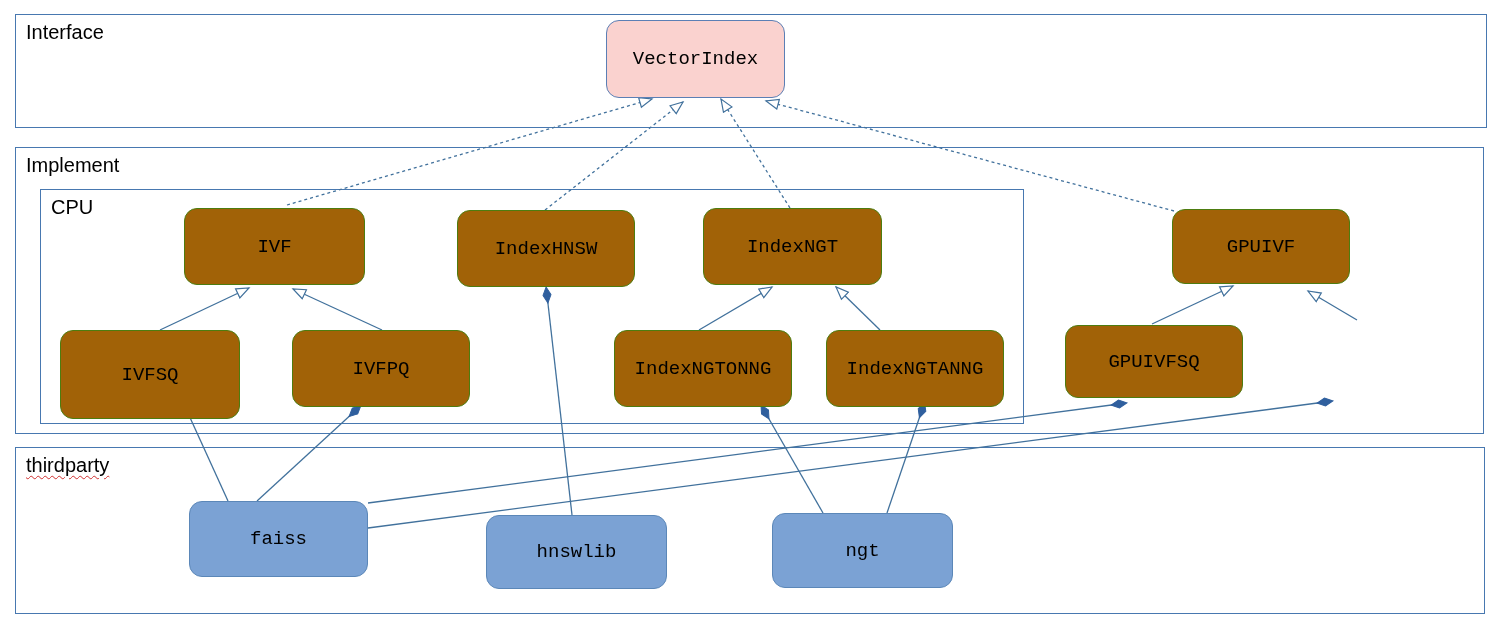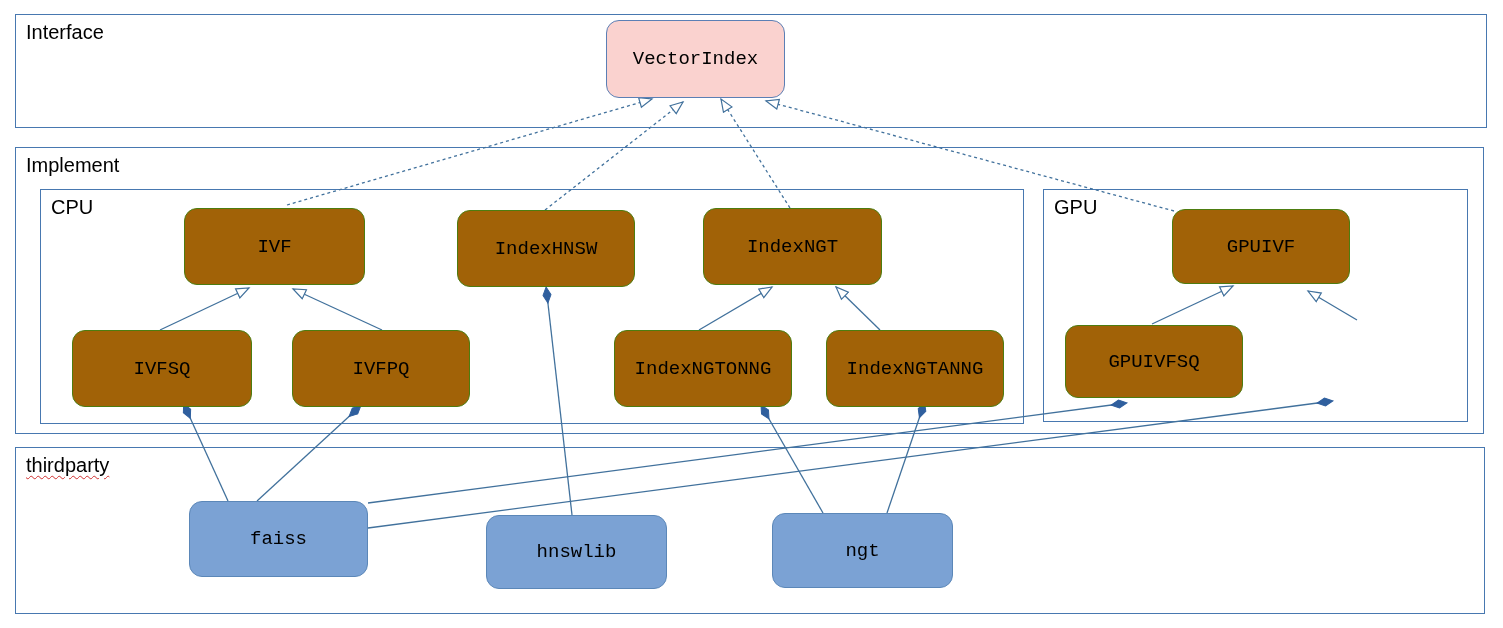--- a/index.html
+++ b/index.html
@@ -59,23 +59,20 @@
   </div>
 
   <div class="container" style="left:15px;top:147px;width:1469px;height:287px;">
     <span class="container-label">Implement</span>
   </div>
 
   <div class="container" style="left:40px;top:189px;width:984px;height:235px;">
     <span class="container-label">CPU</span>
   </div>
 
-  <div class="container" style="left:1043px;top:189px;width:425px;height:233px;">
-    <span class="container-label">GPU</span>
-  </div>
 
   <div class="container" style="left:15px;top:447px;width:1470px;height:167px;">
     <span class="container-label squiggle">thirdparty</span>
   </div>
 
   <svg id="edge-layer" width="1503" height="628" viewBox="0 0 1503 628">
     <defs>
       <marker id="tri" markerWidth="16" markerHeight="14" refX="13.5" refY="6" orient="auto" markerUnits="userSpaceOnUse">
         <path d="M1,1 L13.5,6 L1,11 Z" fill="#ffffff" stroke="#41719c" stroke-width="1.2"></path>
       </marker>
@@ -117,21 +114,21 @@
 
   <div class="node green" style="left:184px;top:208px;width:181px;height:77px;">
       <span>IVF</span>
     </div>
   <div class="node green" style="left:457px;top:210px;width:178px;height:77px;">
       <span>IndexHNSW</span>
     </div>
   <div class="node green" style="left:703px;top:208px;width:179px;height:77px;">
       <span>IndexNGT</span>
     </div>
-  <div class="node green" style="left:72px;top:330px;width:180px;height:77px;">
+  <div class="node green" style="left:60px;top:330px;width:180px;height:89px;">
       <span>IVFSQ</span>
     </div>
   <div class="node green" style="left:614px;top:330px;width:178px;height:77px;">
       <span>IndexNGTONNG</span>
     </div>
   <div class="node green" style="left:292px;top:330px;width:178px;height:77px;">
       <span>IVFPQ</span>
     </div>
   <div class="node green" style="left:826px;top:330px;width:178px;height:77px;">
       <span>IndexNGTANNG</span>

